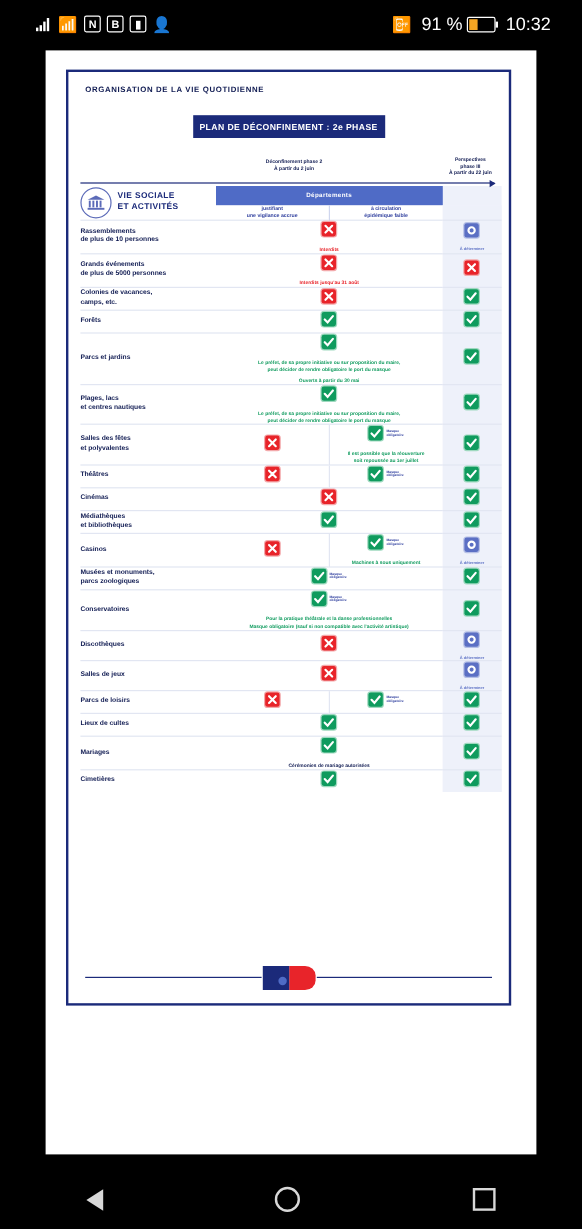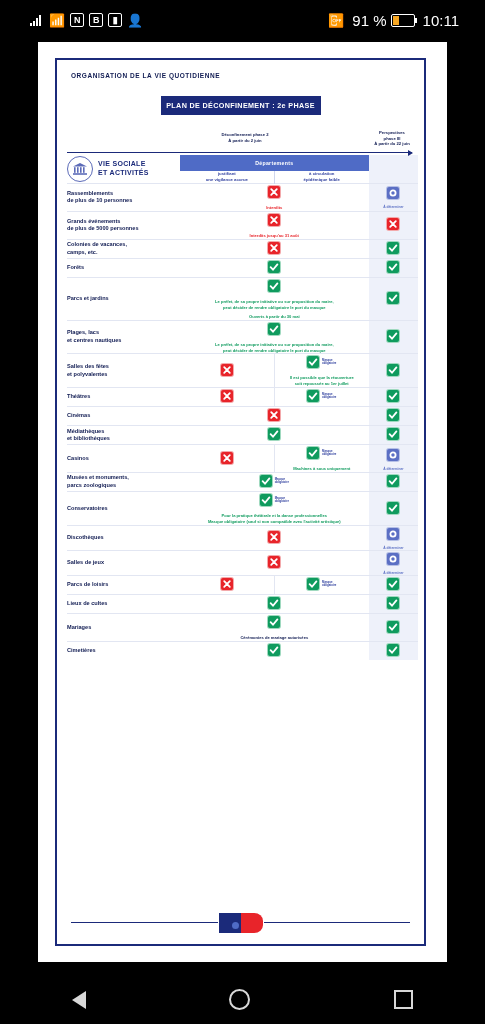--- a/index.html
+++ b/index.html
@@ -27,21 +27,21 @@
   .navbar{position:absolute;left:0;bottom:0;width:485px;height:49px;background:#000;
           display:flex;align-items:center;justify-content:space-around;}
   .navbar span{display:block;}
   .nav-back{width:0;height:0;border-top:9px solid transparent;border-bottom:9px solid transparent;
             border-right:14px solid #d8d8d8;}
   .nav-home{width:17px;height:17px;border:2px solid #d8d8d8;border-radius:50%;}
   .nav-rec{width:15px;height:15px;border:2px solid #d8d8d8;}
 
   
   .sheet{position:absolute;left:38px;top:42px;width:409px;height:920px;background:#fff;overflow:hidden;}
-  .doc{position:absolute;left:17px;top:16px;width:371px;height:888px;border:2px solid #1b2a7a;
+  .doc{position:absolute;left:17px;top:16px;width:371px;height:780px;border:2px solid #1b2a7a;
        background:#fff;box-sizing:border-box;}
   .doc-inner{padding:10px 10px 0 10px;}
 
   .kicker{font-size:6.5px;font-weight:bold;letter-spacing:.55px;color:#101b52;margin:2px 0 0 4px;}
 
   .titlebar{margin:17px auto 0 auto;width:152px;background:#1b2a7a;color:#fff;text-align:center;
             font-size:7.2px;font-weight:bold;letter-spacing:.35px;padding:5px 4px;}
 
   
   .axisrow{position:relative;height:26px;margin-top:14px;}
@@ -124,21 +124,21 @@
       <span class="boxic">B</span>
       <span class="boxic">▮</span>
       <span class="sb-ic">👤</span>
     </div>
     <div class="sb-right">
       <span class="sb-ic">📴</span>
       <span class="clock">91 %</span>
       <span class="batt">
           <i></i>
         </span>
-      <span class="clock">10:11</span>
+      <span class="clock">10:32</span>
     </div>
   </div>
 
   <div class="sheet">
     <div class="doc">
       <div class="doc-inner">
 
         <div class="kicker">ORGANISATION DE LA VIE QUOTIDIENNE</div>
 
         <div class="titlebar">

